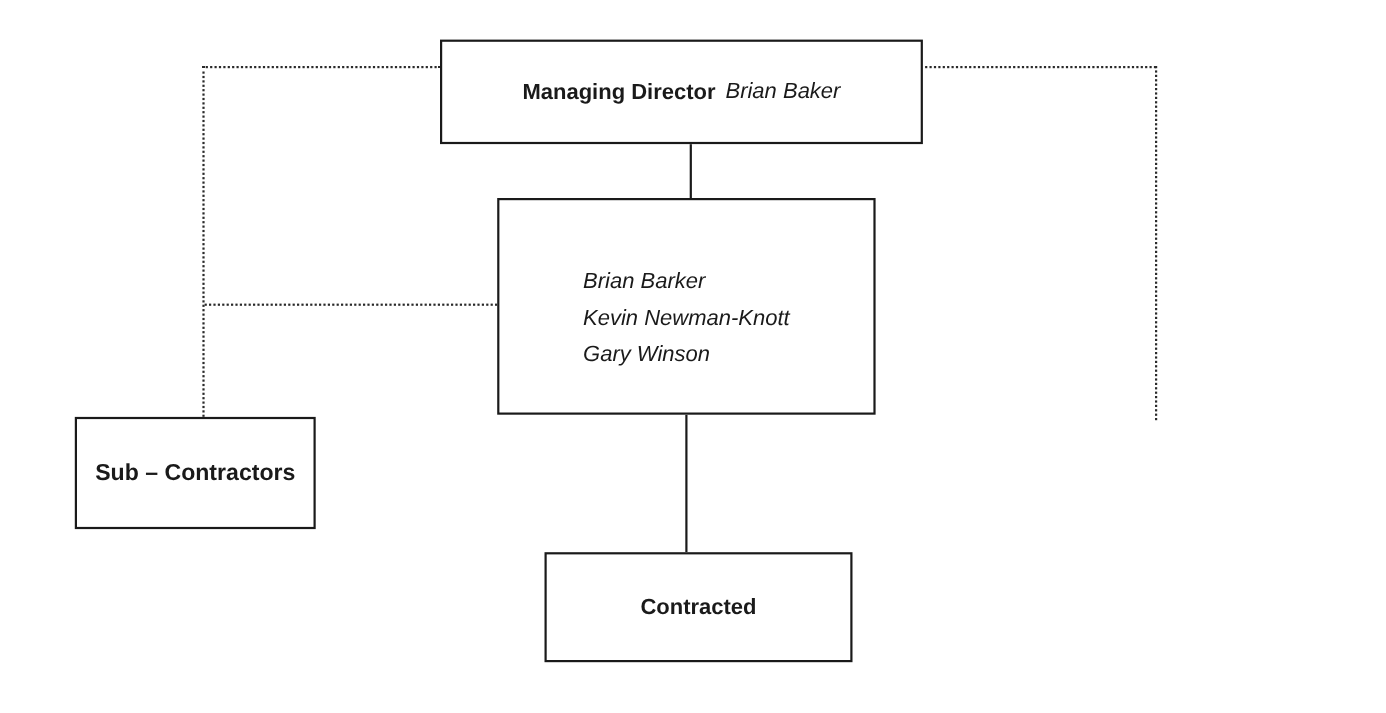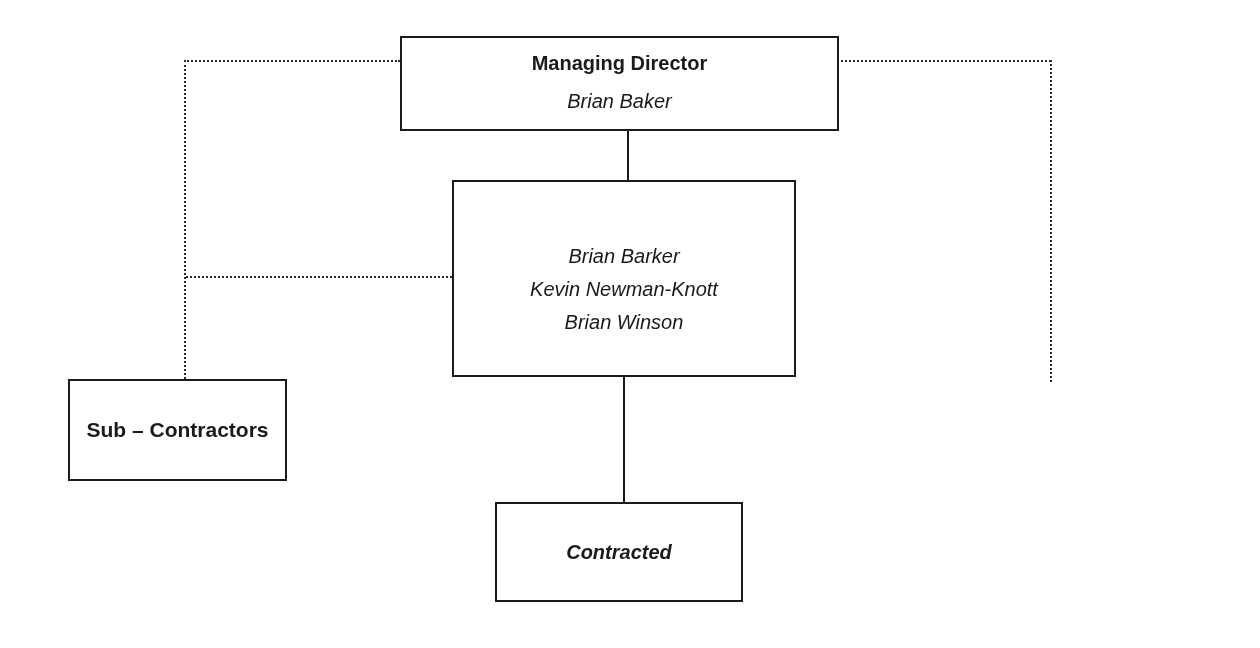--- a/index.html
+++ b/index.html
@@ -11,36 +11,34 @@
     font-family: "Liberation Sans", sans-serif;
     color: #1a1a1a;
     overflow: hidden;
   }
   .node {
     position: absolute;
     border: 2px solid #1a1a1a;
     background: #ffffff;
     box-sizing: border-box;
     display: flex;
-    flex-direction: column;
     align-items: center;
     justify-content: center;
-    text-align: center;
   }
   .node-title { font-weight: bold; font-size: 20px; line-height: 26px; }
   .node-name  { font-style: italic; font-size: 20px; line-height: 33px; }
 
   
   #node-managing-director   { left: 400px; top: 36px;  width: 439px; height: 95px;  gap: 9px; }
   #node-site-managers       { left: 452px; top: 180px; width: 344px; height: 197px; }
   #node-site-managers .node-names { margin-top: 21px; }
   #node-sub-contractors     { left: 68px;  top: 379px; width: 219px; height: 102px; font-size: 21px; }
   #node-sub-contractors .node-title { font-size: 21px; }
   #node-admin-department    { left: 903px; top: 382px; width: 294px; height: 100px; gap: 6px; }
-  #node-contracted-labourers{ left: 495px; top: 502px; width: 248px; height: 100px; font-style: italic; }
+  #node-contracted-labourers{ left: 495px; top: 502px; width: 280px; height: 100px; }
   #node-contracted-labourers .node-title { line-height: 35px; }
 
   
   .line { position: absolute; }
   .solid-v  { width: 2px; background: #1a1a1a; }
   .dotted-h { height: 0; border-top: 2px dotted #2a2a2a; }
   .dotted-v { width: 0; border-left: 2px dotted #2a2a2a; }
 
   #conn-md-sm        { left: 627px;  top: 131px; height: 49px; }
   #conn-sm-cl        { left: 623px;  top: 377px; height: 125px; }
@@ -65,21 +63,21 @@
 
   <div class="node" id="node-managing-director">
     <div class="node-title">Managing Director</div>
     <div class="node-name">Brian Baker</div>
   </div>
 
   <div class="node" id="node-site-managers">
     <div class="node-names">
       <div class="node-name">Brian Barker</div>
       <div class="node-name">Kevin Newman-Knott</div>
-      <div class="node-name">Brian Winson</div>
+      <div class="node-name">Gary Winson</div>
     </div>
   </div>
 
   <div class="node" id="node-sub-contractors">
     <div class="node-title">Sub – Contractors</div>
   </div>
 
 
   <div class="node" id="node-contracted-labourers">
     <div class="node-title">Contracted</div>

